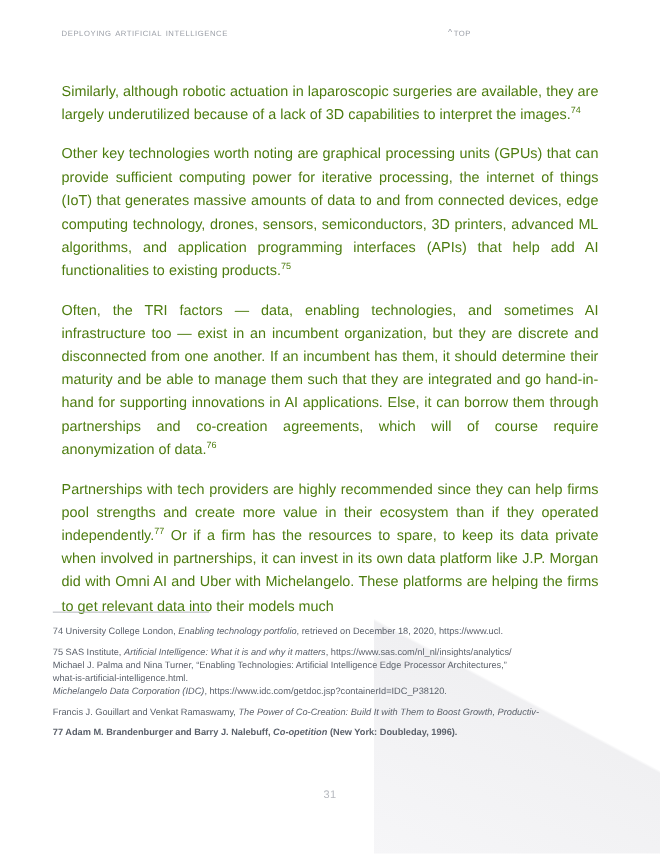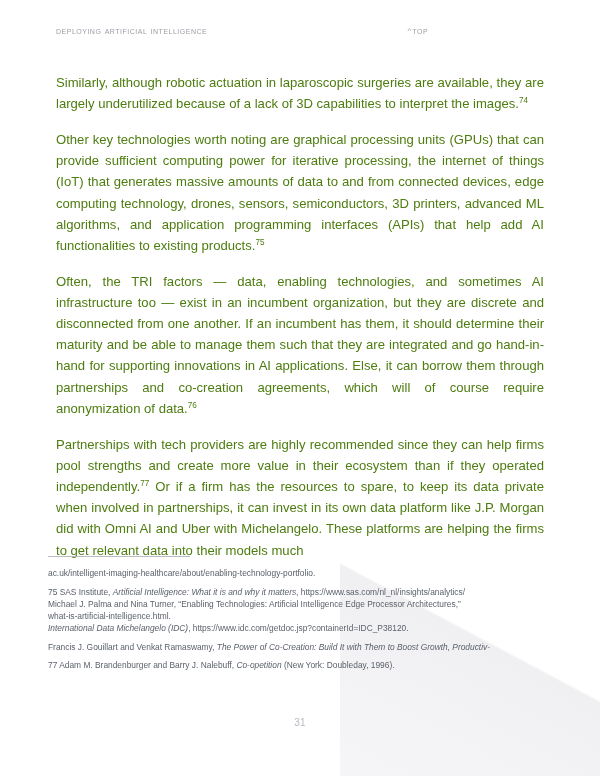--- a/index.html
+++ b/index.html
@@ -113,21 +113,21 @@
     background: #b9bcc2;
     margin: 0 0 11px 0;
   }
   .fn {
     font-size: 8.4px;
     line-height: 11.9px;
     color: #5b616b;
     margin: 0 0 7px 0;
     text-align: left;
   }
-  .fn:last-child { margin-bottom: 4px; }
+  .fn:last-child { margin-bottom: 4px; font-weight: bold; }
   .fn i, .fn em { font-style: italic; }
   .fn .fn-line { display: block; }
 
   
   .folio {
     position: absolute;
     bottom: 48px;
     left: 0;
     width: 600px;
     text-align: center;
@@ -160,28 +160,28 @@
     <p class="para"><span>Often, the TRI factors — data, enabling technologies, and sometimes AI infrastructure too — exist in an incumbent organization, but they are discrete and disconnected from one another. If an incumbent has them, it should determine their maturity and be able to manage them such that they are integrated and go hand-in-hand for supporting innovations in AI applications. Else, it can borrow them through partnerships and co-creation agreements, which will of course require anonymization of data.</span><sup>76</sup></p>
 
     <p class="para"><span>Partnerships with tech providers are highly recommended since they can help firms pool strengths and create more value in their ecosystem than if they operated independently.</span><sup>77</sup><span> Or if a firm has the resources to spare, to keep its data private when involved in partnerships, it can invest in its own data platform like J.P. Morgan did with Omni AI and Uber with Michelangelo. These platforms are helping the firms to get relevant data into their models much</span></p>
 
   </div>
 
   <div class="footnotes">
     <div class="fn-rule"></div>
 
     <p class="fn">
-      <span class="fn-line"><span>ac.uk/intelligent-imaging-healthcare/about/enabling-technology-portfolio.</span></span>
+      <span class="fn-line"><span>74 University College London, </span><i>Enabling technology portfolio</i><span>, retrieved on December 18, 2020, https://www.ucl.</span></span>
     </p>
 
     <p class="fn">
       <span class="fn-line"><span>75 SAS Institute, </span><i>Artificial Intelligence: What it is and why it matters</i><span>, https://www.sas.com/nl_nl/insights/analytics/</span></span>
       <span class="fn-line"><span>Michael J. Palma and Nina Turner, “Enabling Technologies: Artificial Intelligence Edge Processor Architectures,”</span></span>
       <span class="fn-line"><span>what-is-artificial-intelligence.html.</span></span>
-      <span class="fn-line"><i>International Data Michelangelo (IDC)</i><span>, https://www.idc.com/getdoc.jsp?containerId=IDC_P38120.</span></span>
+      <span class="fn-line"><i>Michelangelo Data Corporation (IDC)</i><span>, https://www.idc.com/getdoc.jsp?containerId=IDC_P38120.</span></span>
     </p>
 
     <p class="fn">
       <span class="fn-line"><span>Francis J. Gouillart and Venkat Ramaswamy, </span><i>The Power of Co-Creation: Build It with Them to Boost Growth, Productiv-</i></span>
     </p>
 
     <p class="fn">
       <span class="fn-line"><span>77 Adam M. Brandenburger and Barry J. Nalebuff, </span><i>Co-opetition</i><span> (New York: Doubleday, 1996).</span></span>
     </p>
   </div>

